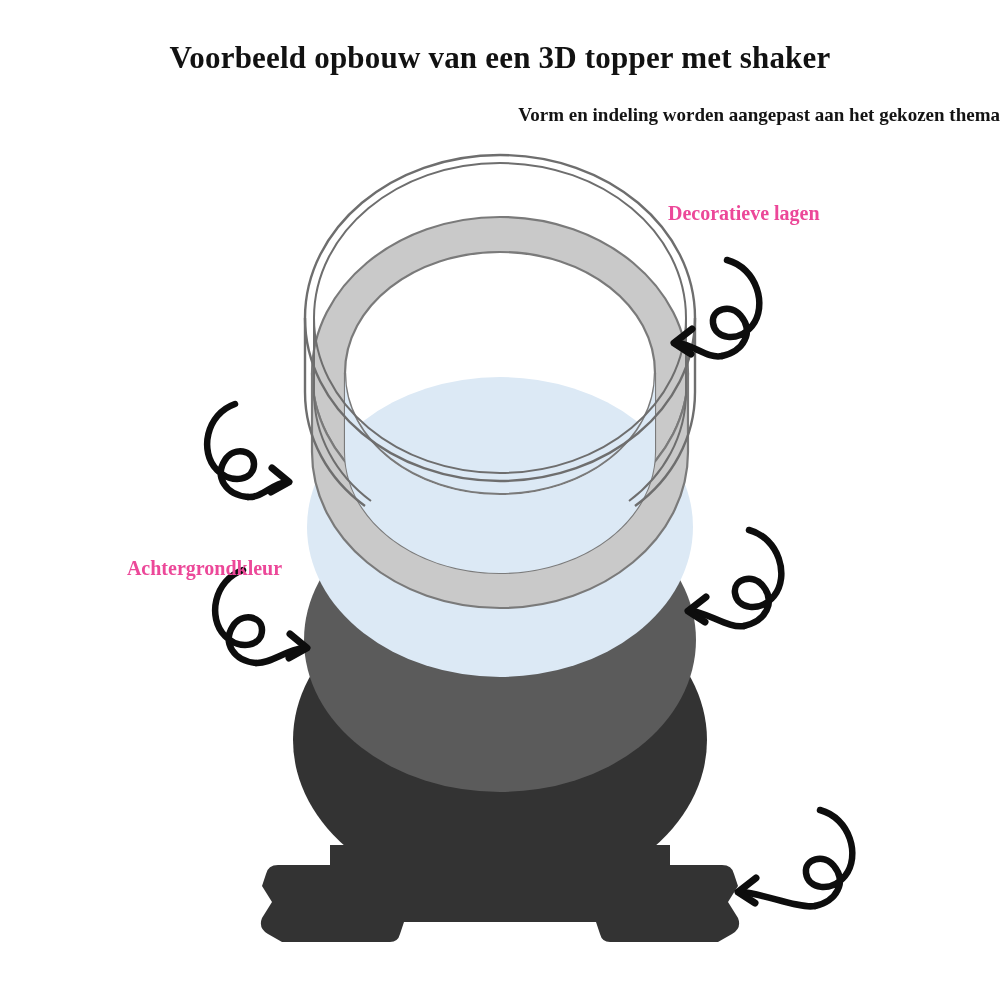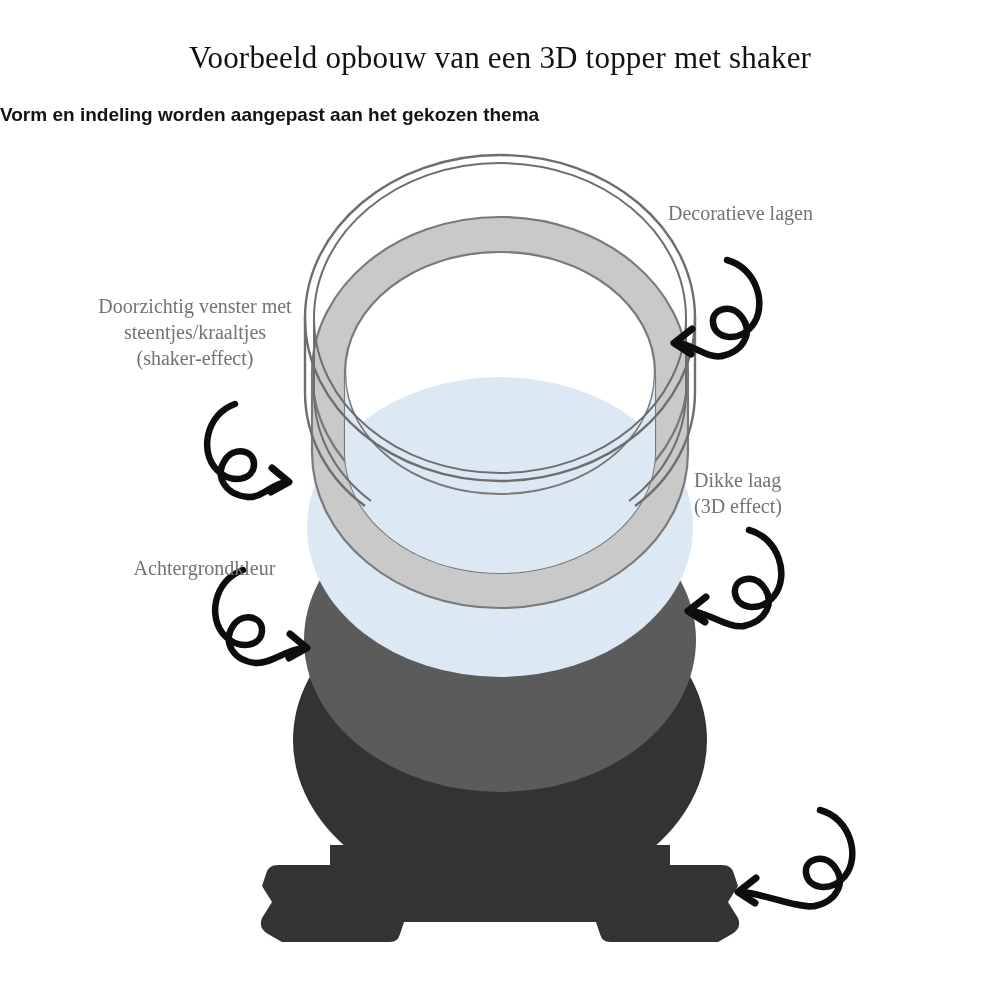--- a/index.html
+++ b/index.html
@@ -24,45 +24,45 @@
     height: 1000px;
   }
 
   .title {
     position: absolute;
     left: 0;
     top: 40px;
     width: 1000px;
     text-align: center;
     font-size: 31px;
-    font-weight: normal;
+    font-weight: bold;
     letter-spacing: 0.2px;
     color: #121212;
     font-family: "Liberation Serif", "DejaVu Serif", serif;
   }
 
   .subtitle {
     position: absolute;
     left: 0;
     top: 104px;
     width: 1000px;
-    text-align: left;
+    text-align: right;
     font-size: 19px;
     font-weight: bold;
     color: #141414;
-    font-family: Liberation Sans, sans-serif;
+    font-family: Liberation Serif, serif;
   }
 
   .annotation {
     position: absolute;
     font-family: "Liberation Serif", "DejaVu Serif", serif;
-    font-weight: normal;
+    font-weight: bold;
     font-size: 20px;
     line-height: 26px;
-    color: #737373;
+    color: #ec4899;
     white-space: pre-line;
   }
   .ann-window   { left: 60px;  top: 293px; width: 270px; text-align: center; }
   .ann-bg       { left: 92px;  top: 515px; width: 225px; text-align: center; margin-top: 40px; }
   .ann-dec      { left: 668px; top: 200px; width: 220px; text-align: left; }
   .ann-thick    { left: 694px; top: 467px; width: 190px; text-align: left; }
   .ann-base     { left: 744px; top: 747px; width: 190px; text-align: left; }
 
   svg.figure {
     position: absolute;
@@ -231,25 +231,20 @@
                C 850 818 861 856 845 876
                C 831 893 808 889 806 873
                C 804 859 824 853 834 866
                C 847 882 837 901 815 906"></path>
       <path d="M 815 906 C 799 909 765 894 742 892"></path>
       <path d="M 756 878 L 738 892 L 755 903" stroke-width="7" stroke-linejoin="round"></path>
     </g>
 
   </svg>
 
-  <div class="annotation ann-window">Doorzichtig venster met
-steentjes/kraaltjes
-(shaker-effect)</div>
 
   <div class="annotation ann-bg">Achtergrondkleur</div>
 
   <div class="annotation ann-dec">Decoratieve lagen</div>
 
-  <div class="annotation ann-thick">Dikke laag
-(3D effect)</div>
 
 
 </div>
 
 </body></html>

